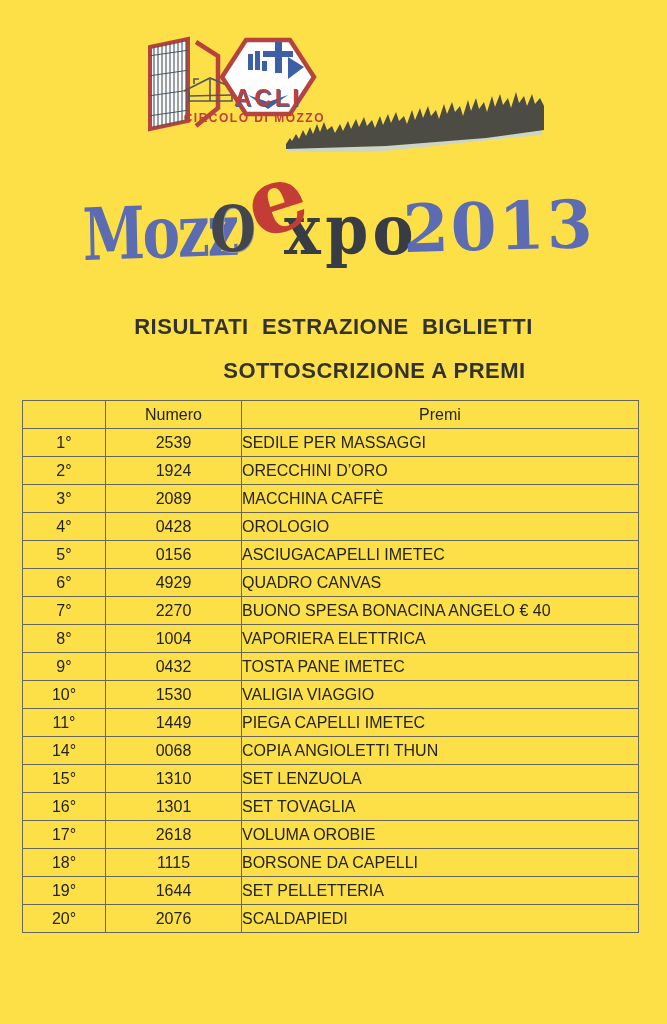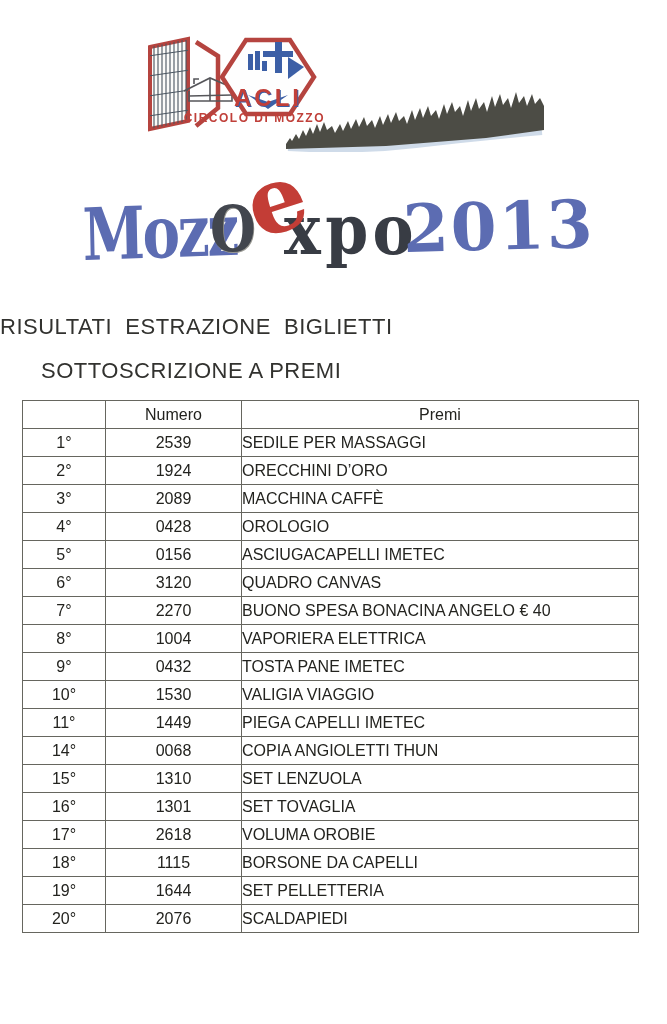--- a/index.html
+++ b/index.html
@@ -1,18 +1,18 @@
 <!DOCTYPE html>
 <html><head>
 <meta charset="utf-8">
 <style>
   html,body{margin:0;padding:0;background:#e8e8e6;}
   .page{
     position:relative;width:667px;height:1024px;margin:0 auto;
-    background:#ffffff;overflow:hidden;
+    background:#fde047;overflow:hidden;
     font-family:"Liberation Sans",sans-serif;color:#2b2b28;
   }
 
   
   .logo-area{position:absolute;left:0;top:0;width:667px;height:165px;}
   .shutter-svg{position:absolute;left:144px;top:36px;}
   .hex-svg{position:absolute;left:218px;top:37px;}
   .house-svg{position:absolute;left:180px;top:74px;}
   .mountains-svg{position:absolute;left:286px;top:86px;}
   .acli-label{
@@ -34,22 +34,22 @@
         transform:scaleX(0.82);transform-origin:left top;text-shadow:1px 1px 0 #9a9a94;}
   .wm-e{left:234px;top:-20px;font-size:92px;color:#c33d36;z-index:3;
         transform:rotate(-18deg);transform-origin:left top;}
   .wm-xpo{left:284px;top:10px;font-size:70px;color:#383c44;letter-spacing:5px;
           transform:scaleX(0.88);transform-origin:left top;}
   .wm-year{left:402px;top:11px;font-size:66px;color:#5c6cb2;letter-spacing:2px;
            transform:rotate(-1.5deg);transform-origin:left top;}
 
   
   .heading{
-    position:absolute;left:0;width:667px;text-align:left;
-    font-weight:normal;font-size:22px;color:#32322f;letter-spacing:0.5px;
+    position:absolute;left:0;width:667px;text-align:center;
+    font-weight:bold;font-size:22px;color:#32322f;letter-spacing:0.5px;
     white-space:pre;
   }
   .heading-1{top:314px;}
   .heading-2{top:358px;padding-left:41px;}
 
   
   .results-table{
     position:absolute;left:22px;top:400px;width:617px;
     border-collapse:collapse;table-layout:fixed;
     font-size:16px;color:#23231f;
@@ -178,21 +178,21 @@
         <td class="cell-num">0428</td>
         <td class="cell-premio">OROLOGIO</td>
       </tr>
       <tr>
         <td class="cell-rank">5°</td>
         <td class="cell-num">0156</td>
         <td class="cell-premio">ASCIUGACAPELLI IMETEC</td>
       </tr>
       <tr>
         <td class="cell-rank">6°</td>
-        <td class="cell-num">3120</td>
+        <td class="cell-num">4929</td>
         <td class="cell-premio">QUADRO CANVAS</td>
       </tr>
       <tr>
         <td class="cell-rank">7°</td>
         <td class="cell-num">2270</td>
         <td class="cell-premio">BUONO SPESA BONACINA ANGELO € 40</td>
       </tr>
       <tr>
         <td class="cell-rank">8°</td>
         <td class="cell-num">1004</td>

